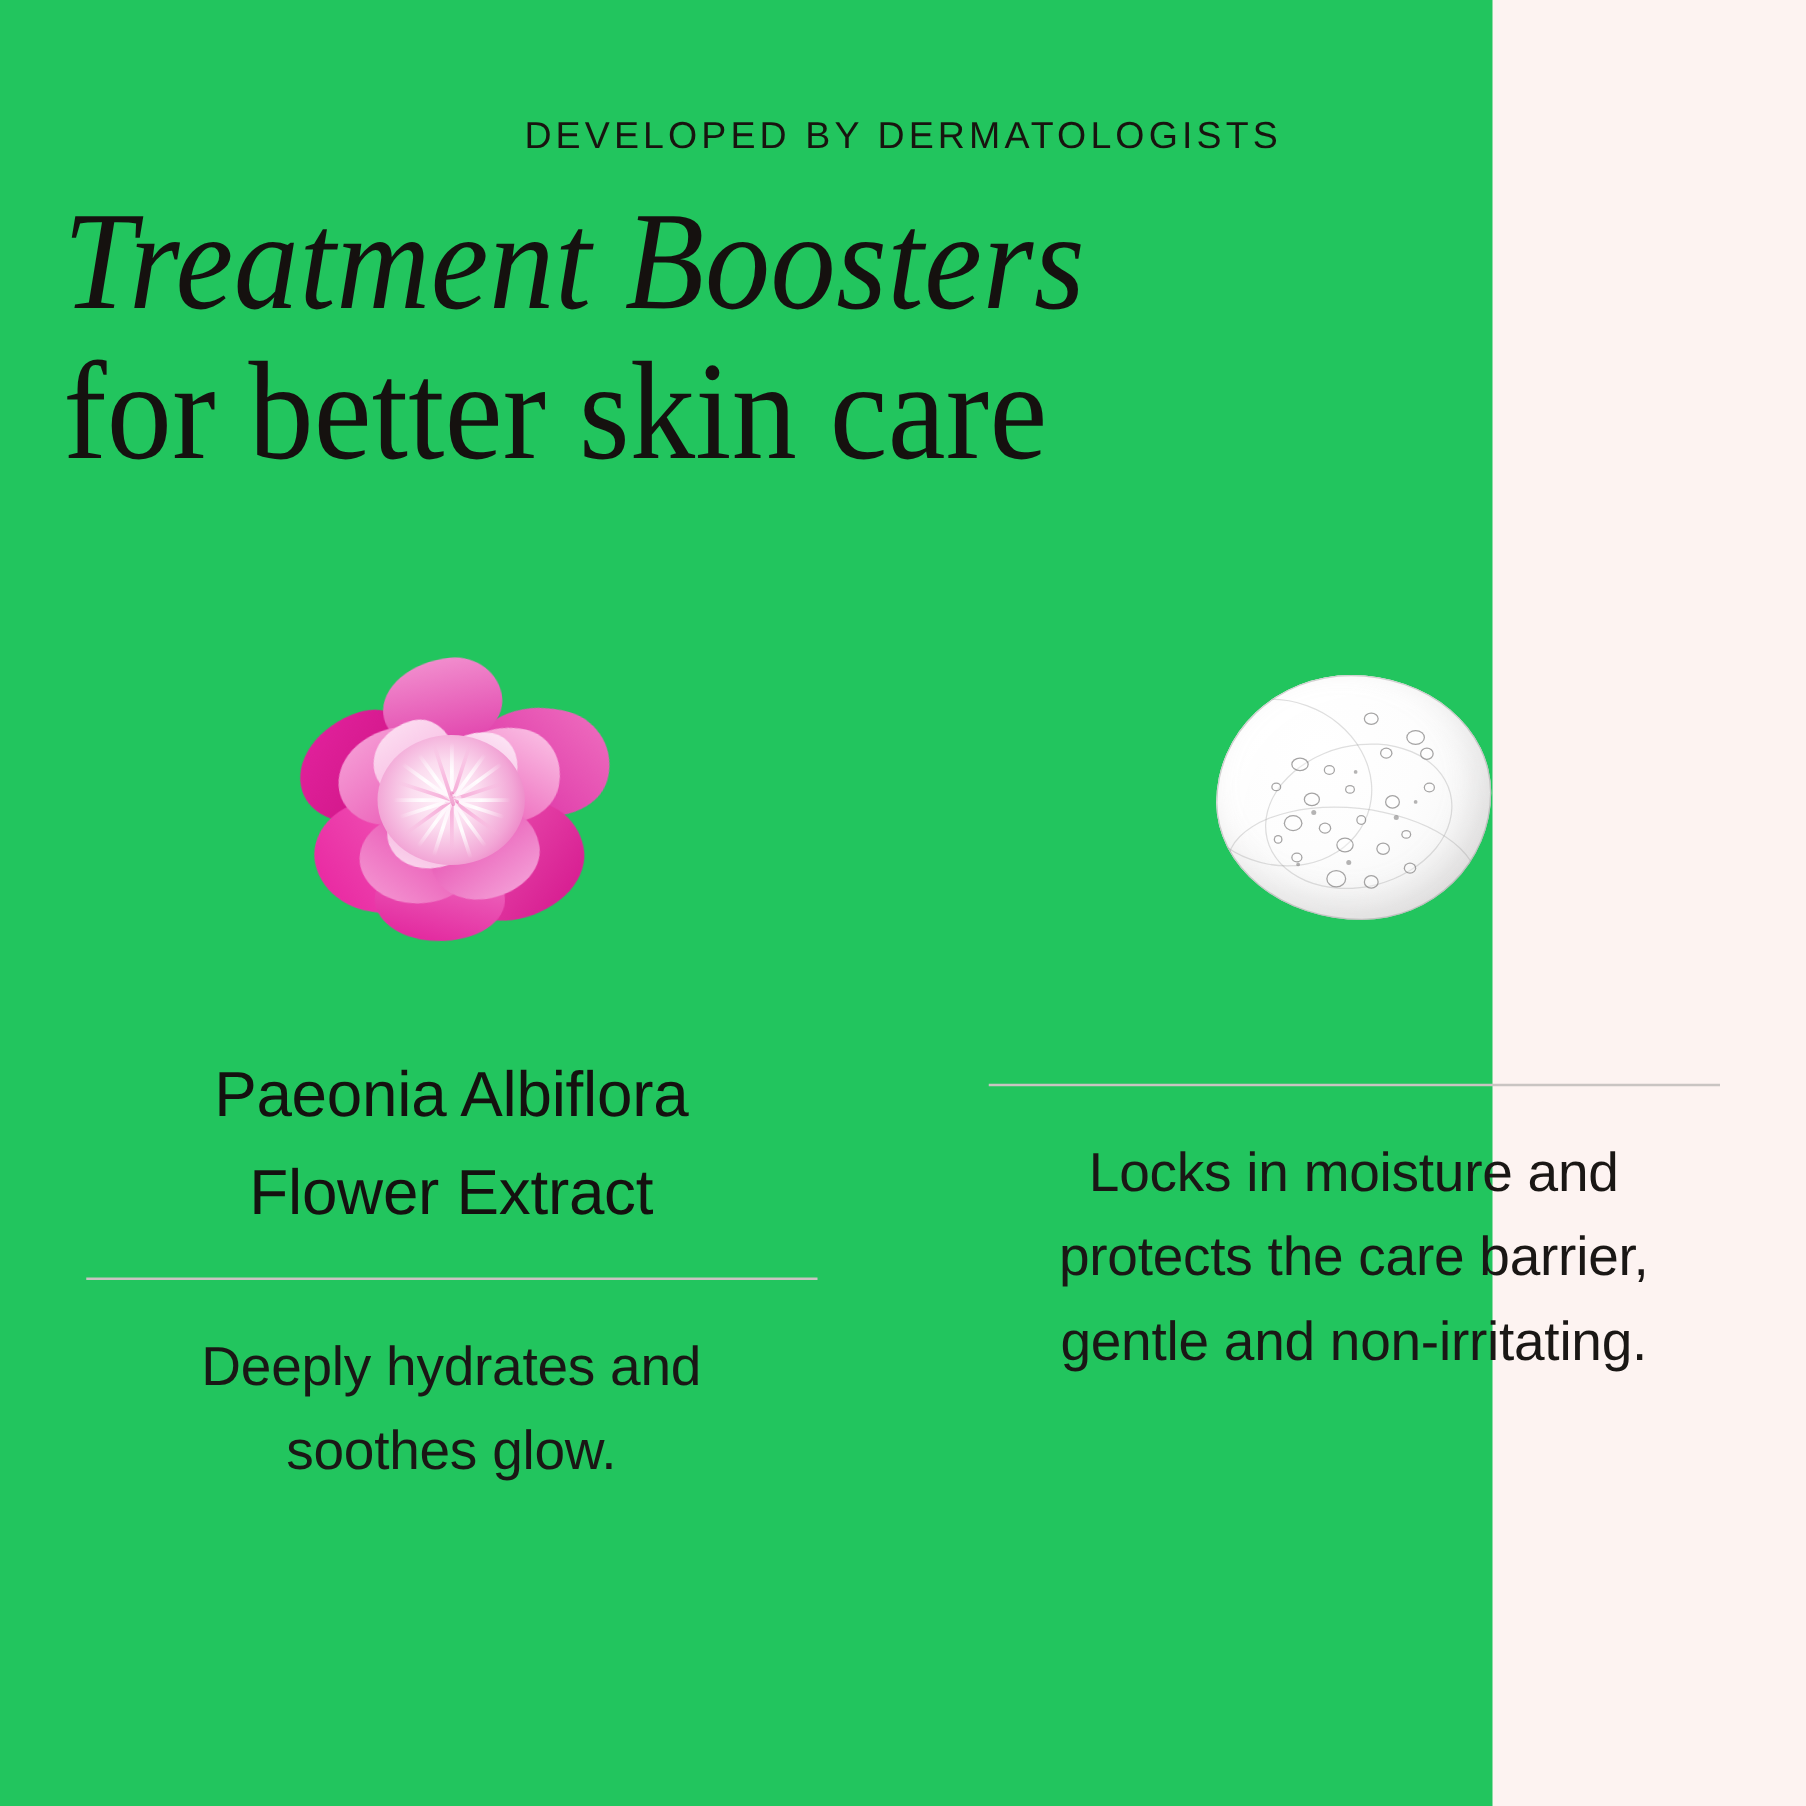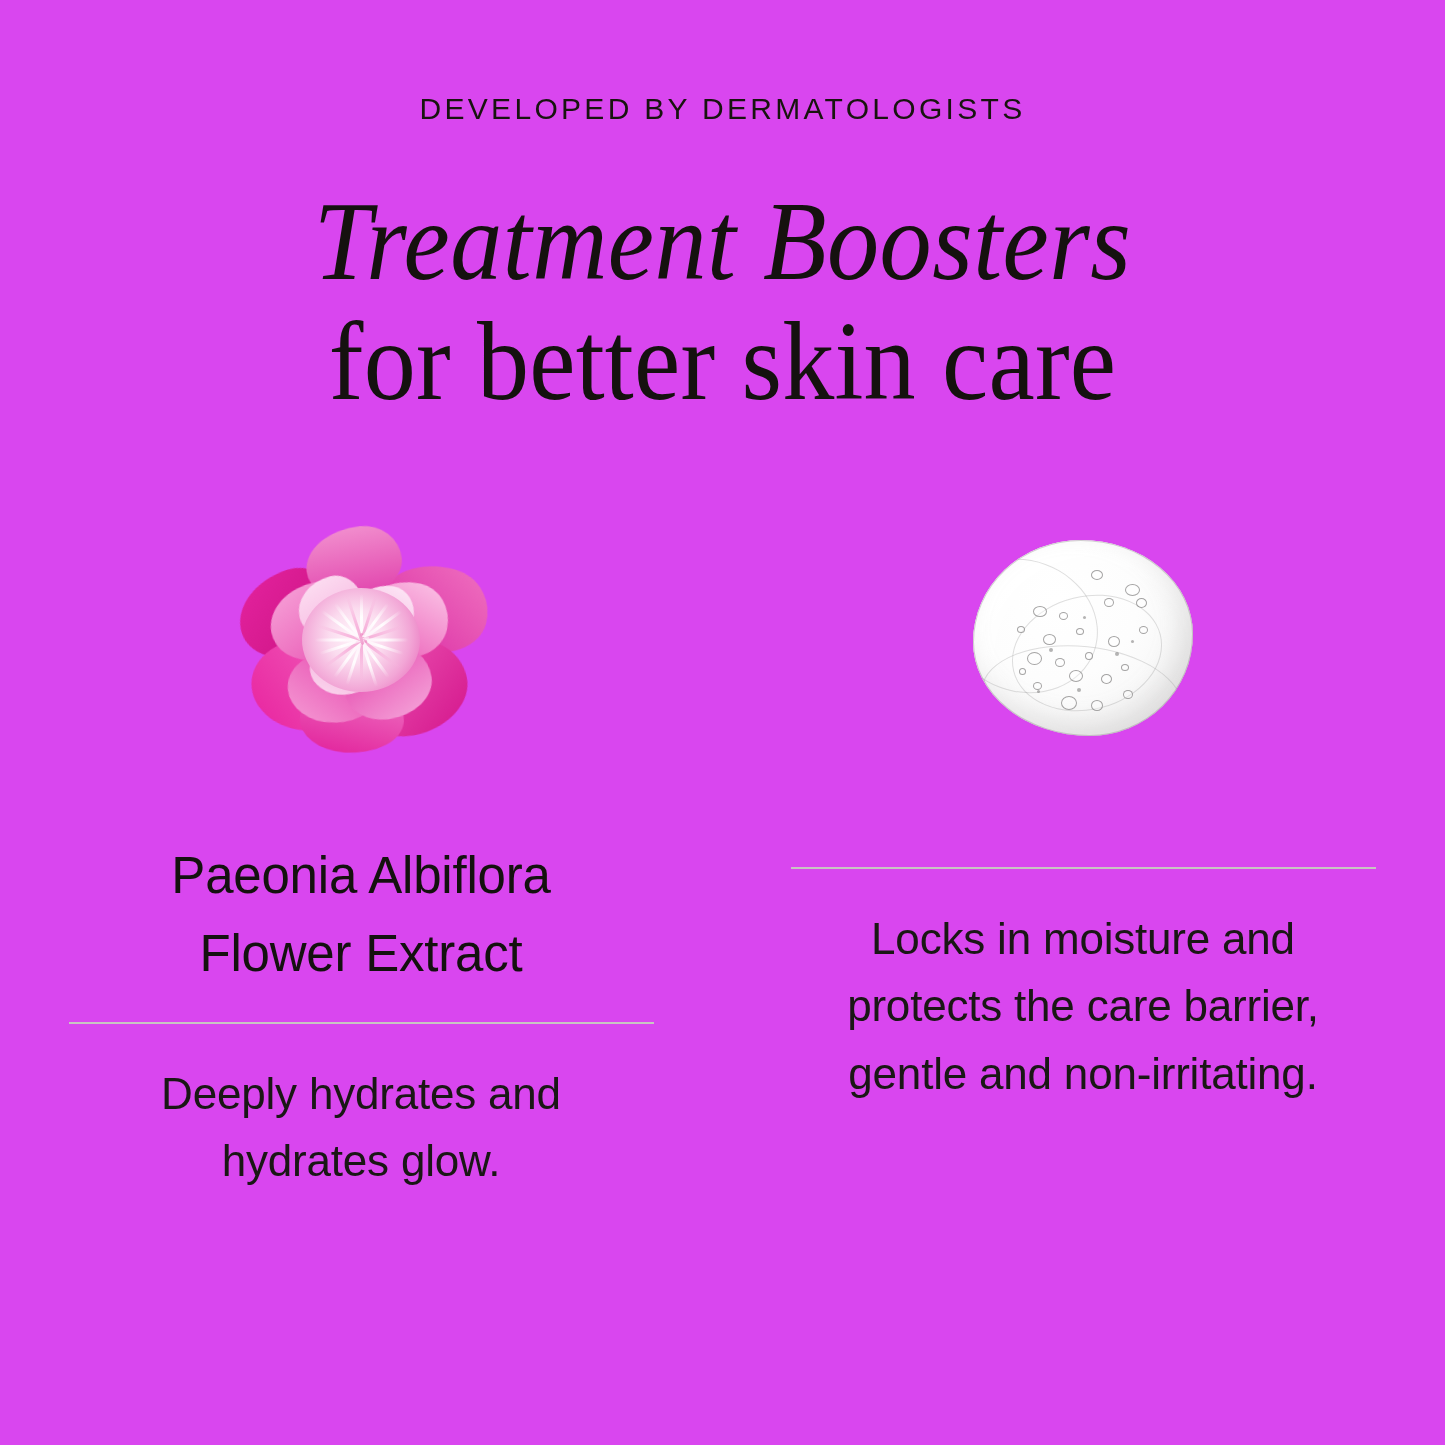--- a/index.html
+++ b/index.html
@@ -9,47 +9,46 @@
   body {
     width: 1445px;
     height: 1445px;
     background: #fdf3f1;
     font-family: "Liberation Sans", sans-serif;
     overflow: hidden;
   }
 
   .poster {
     position: relative;
-    width: 1445px;
+    width: 1194px;
     height: 1445px;
-    background: #d946ef;
+    background: #22c55e;
     box-sizing: border-box;
   }
 
   
   .eyebrow {
     position: absolute;
     top: 92px;
     left: 0;
     width: 1445px;
     text-align: center;
     font-family: "Liberation Sans", sans-serif;
     font-size: 30px;
     font-weight: 500;
     letter-spacing: 3.3px;
     color: #18140f;
   }
 
   
   .headline {
     position: absolute;
-    top: 184px;
+    top: 152px;
     left: 0;
     width: 1445px;
-    text-align: center;
     color: #15110f;
     font-family: "Liberation Serif", serif;
   }
   .headline-line1 {
     display: block;
     font-style: italic;
     font-size: 112px;
     line-height: 1.03;
     letter-spacing: 0.5px;
     transform: scaleX(0.93);
@@ -266,21 +265,21 @@
 
       <div class="ing-title">
         <span class="t-line">Paeonia Albiflora</span>
         <span class="t-line">Flower Extract</span>
       </div>
 
       <div class="divider"></div>
 
       <div class="ing-desc">
         <span class="d-line">Deeply hydrates and</span>
-        <span class="d-line">hydrates glow.</span>
+        <span class="d-line">soothes glow.</span>
       </div>
     </div>
 
     <div class="column">
       <div class="art-slot">
         <div class="gel">
           <div class="gel-body">
             <div class="gel-swirl" style="left:-26px; top:20px;  width:150px; height:130px; transform:rotate(20deg);"></div>
             <div class="gel-swirl" style="left:38px;  top:56px;  width:150px; height:112px; transform:rotate(-14deg);"></div>
             <div class="gel-swirl" style="left:8px;   top:106px; width:200px; height:104px; transform:rotate(6deg);"></div>

